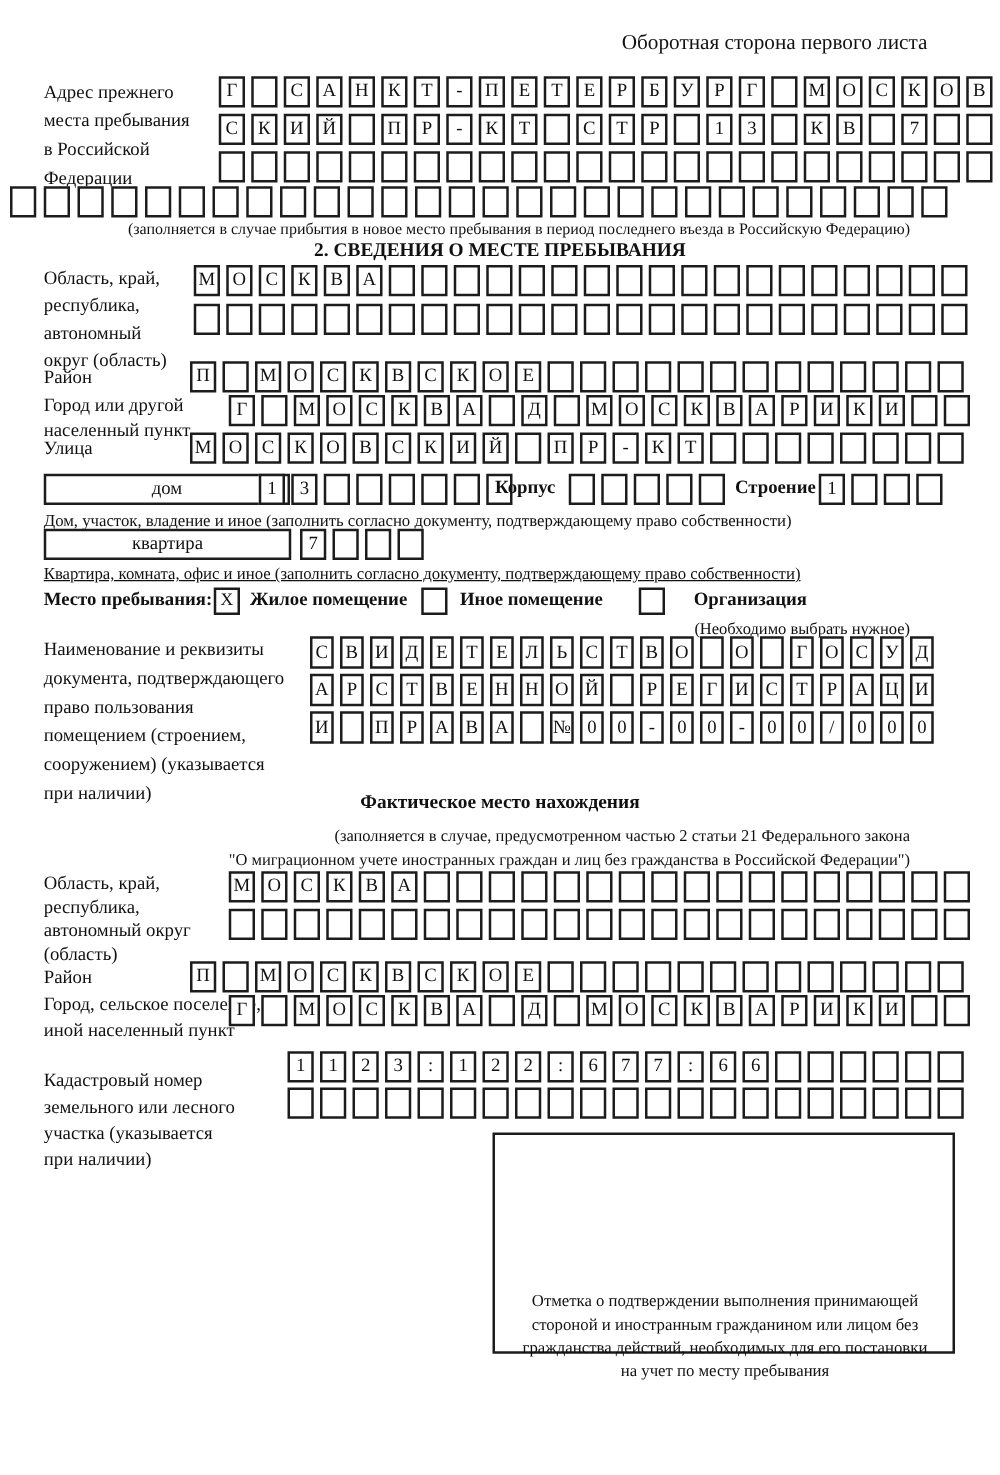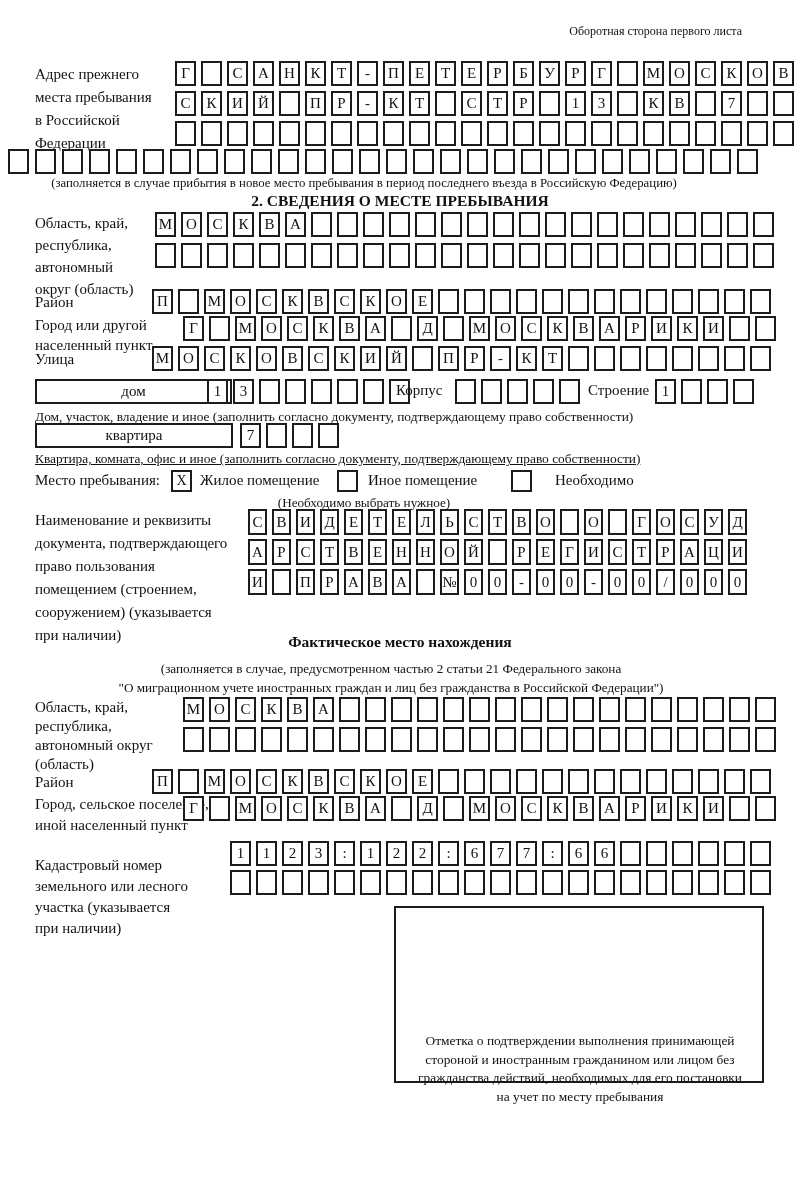--- a/index.html
+++ b/index.html
@@ -1,34 +1,34 @@
 <!DOCTYPE html>
 <html><head>
 <meta charset="utf-8">
 <style>
   * { margin:0; padding:0; box-sizing:border-box; }
   html,body { background:#fff; }
   body { width:800px; height:1180px; position:relative; overflow:hidden;
          font-family:"Liberation Serif","DejaVu Serif",serif; color:#111; }
   .lbl { position:absolute; font-size:15px; line-height:22px; white-space:pre-line; }
   .caption { position:absolute; font-size:13.4px; white-space:nowrap; }
-  .note { position:absolute; left:0; width:728px; text-align:center; font-size:12.8px; white-space:pre-line; }
+  .note { position:absolute; left:0; width:728px; text-align:right; font-size:12.8px; white-space:pre-line; }
   .title { position:absolute; left:0; width:800px; text-align:center; font-weight:bold; font-size:15.5px; }
   .cellrow { position:absolute; display:flex; gap:5px; }
   .cell { flex:none; width:21px; height:25px; border:2px solid #1c1c1c;
           text-align:center; font-size:15px; line-height:21px; background:#fff; }
   .doc-cells .cell { width:19px; height:26px; line-height:22px; }
   .fieldbox { position:absolute; height:25px; border:2px solid #1c1c1c;
               text-align:center; font-size:15px; line-height:21px; background:#fff; }
   .cb { position:absolute; width:21px; height:22px; border:2px solid #1c1c1c;
         text-align:center; font-size:14px; line-height:18px; background:#fff; }
-  .opt { position:absolute; font-size:15px; white-space:nowrap; }
+  .opt { position:absolute; font-size:15px; white-space:nowrap;font-weight:bold; }
   .bigbox { position:absolute; border:2px solid #1c1c1c; background:#fff; }
   .stamp-cap { position:absolute; text-align:center; font-size:13.4px; line-height:18.5px; white-space:pre-line; }
-  .corner { position:absolute; font-size:12px; white-space:nowrap; }
+  .corner { position:absolute; font-size:17px; white-space:nowrap; }
 </style>
 </head>
 <body>
 
 <div class="corner" style="right:58px; top:24px;">Оборотная сторона первого листа</div>
 
 <div class="lbl" style="left:35px; top:63px; line-height:23px;">Адрес прежнего
 места пребывания
 в Российской
 Федерации</div>
@@ -321,21 +321,21 @@
     <span class="cell"></span>
   </div>
 <div class="caption" style="left:35px; top:451px;text-decoration:underline;">Квартира, комната, офис и иное (заполнить согласно документу, подтверждающему право собственности)</div>
 
 <div class="opt" style="left:35px; top:472px;">Место пребывания:</div>
 <div class="cb" style="left:171px; top:470px;">X</div>
 <div class="opt" style="left:200px; top:472px;">Жилое помещение</div>
 <div class="cb" style="left:337px; top:470px;"></div>
 <div class="opt" style="left:368px; top:472px;">Иное помещение</div>
 <div class="cb" style="left:511px; top:470px;"></div>
-<div class="opt" style="left:555px; top:472px;">Необходимо</div>
+<div class="opt" style="left:555px; top:472px;">Организация</div>
 <div class="note" style="top:495px; font-size:13.2px;">(Необходимо выбрать нужное)</div>
 
 <div class="lbl" style="left:35px; top:509px; line-height:23px;">Наименование и реквизиты
 документа, подтверждающего
 право пользования
 помещением (строением,
 сооружением) (указывается
 при наличии)</div>
 <div class="cellrow doc-cells" style="left:248px; top:509px;">
     <span class="cell">С</span>
@@ -401,21 +401,21 @@
     <span class="cell">-</span>
     <span class="cell">0</span>
     <span class="cell">0</span>
     <span class="cell">/</span>
     <span class="cell">0</span>
     <span class="cell">0</span>
     <span class="cell">0</span>
   </div>
 
 <div class="title" style="top:633px;text-align:center;">Фактическое место нахождения</div>
-<div class="note" style="top:659px; font-size:13.2px; line-height:19px;margin-left:27px;">(заполняется в случае, предусмотренном частью 2 статьи 21 Федерального закона
+<div class="note" style="top:659px; font-size:13.2px; line-height:19px;">(заполняется в случае, предусмотренном частью 2 статьи 21 Федерального закона
 "О миграционном учете иностранных граждан и лиц без гражданства в Российской Федерации")</div>
 
 <div class="lbl" style="left:35px; top:698px; line-height:19px;">Область, край,
 республика,
 автономный округ
 (область)</div>
 <div class="cellrow" style="left:183px; top:697px;">
     <span class="cell">М</span>
     <span class="cell">О</span>
     <span class="cell">С</span>

